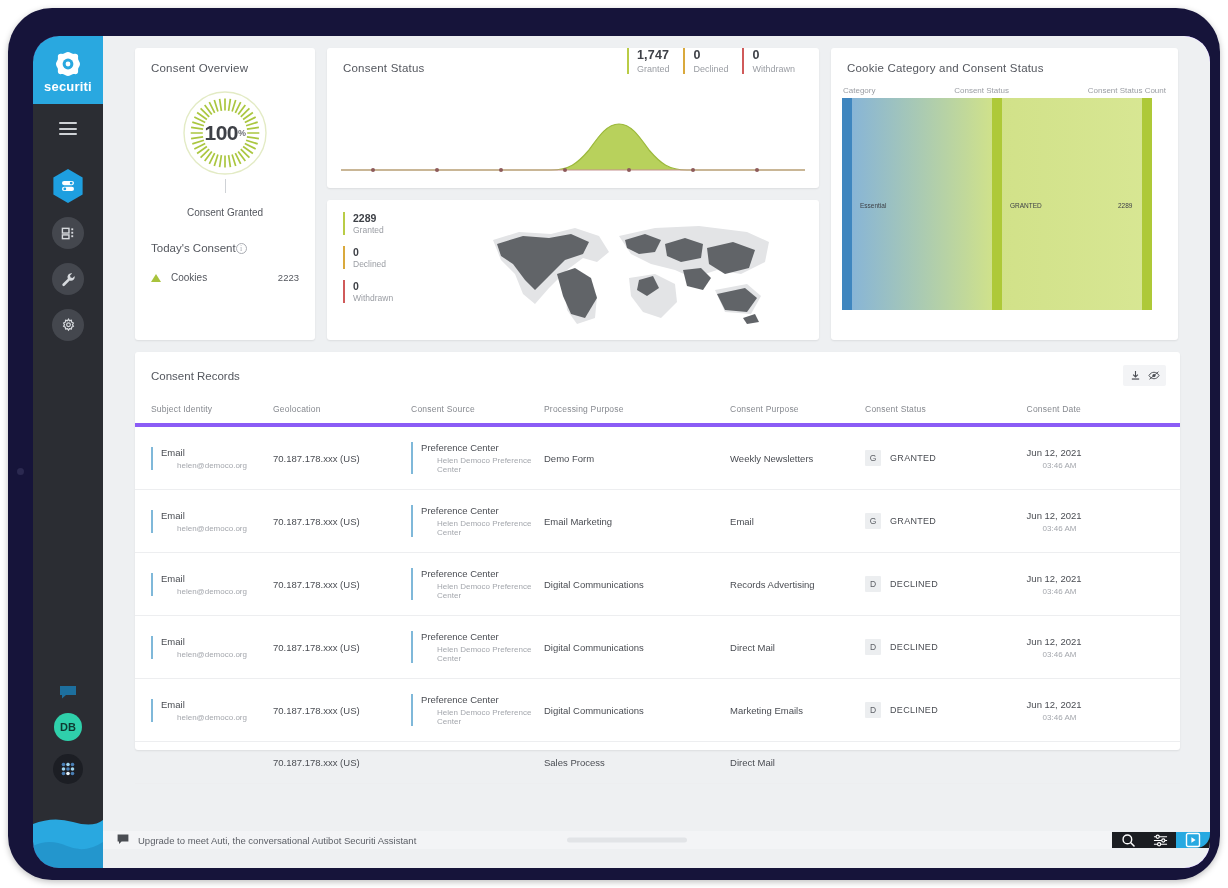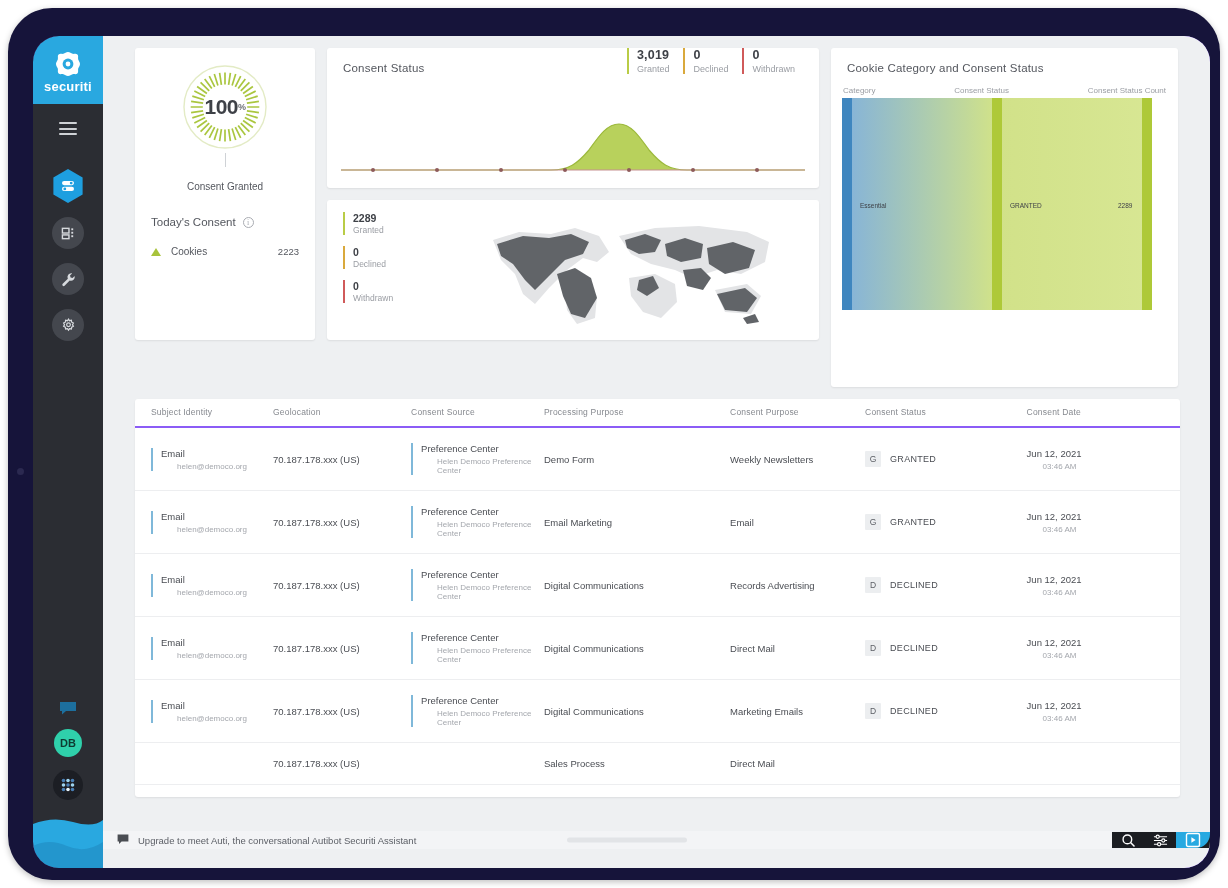--- a/index.html
+++ b/index.html
@@ -65,21 +65,21 @@
     background: transparent; width: 34px; height: 34px;
     position: relative;
   }
   .nav-icon.hex .hexbg {
     position:absolute; inset:0;
     background: #1e9fe0;
     clip-path: polygon(50% 0%, 93% 25%, 93% 75%, 50% 100%, 7% 75%, 7% 25%);
   }
   .nav-icon.hex svg { position: relative; z-index: 1; }
   .sidebar-bottom {
-    position: absolute; bottom: 68px; left: 0; width: 100%;
+    position: absolute; bottom: 84px; left: 0; width: 100%;
     display: flex; flex-direction: column; align-items: center; gap: 13px;
   }
   .chat-icon { width: 18px; height: 15px; }
   .avatar {
     width: 28px; height: 28px; border-radius: 50%;
     background: #2fd0ab; color: #0e3a31;
     font-size: 11px; font-weight: bold;
     display: flex; align-items: center; justify-content: center;
   }
   .apps-icon {
@@ -129,21 +129,21 @@
     position: absolute; inset: 0;
     display: flex; align-items: center; justify-content: center;
     font-size: 21px; color: #3e4147; letter-spacing: -.5px; font-weight: bold;
   }
   .gauge-label-val sup { font-size: 9px; vertical-align: super; color:#6d7076;}
   .gauge-caption { font-size: 10px; color: #54575e; margin-top: 14px; }
   .gauge-stem { width:1px; height:14px; background:#cfd2d6; margin-top:1px;}
   .todays-consent {
     margin-top: 24px; padding: 0 16px;
   }
-  .tc-head { font-size: 11.5px; color: #54575e; display: flex; align-items: center; gap: 7px;}
+  .tc-head { font-size: 11.5px; color: #54575e; display: flex; align-items: center; }
   .info-circle {
     width: 11px; height: 11px; border: 1px solid #a9acb2; border-radius: 50%;
     font-size: 8px; color: #a9acb2; display:flex; align-items:center; justify-content:center;
     font-family: "Liberation Serif", serif;
   }
   .tc-row {
     margin-top: 18px; display: flex; align-items: center;
     font-size: 10px; color: #54575e;
   }
   .tri {
@@ -166,33 +166,33 @@
   #consent-residency { height: 140px; position: relative; }
   .res-body { display: flex; }
   .res-kpis { padding: 12px 0 0 16px; }
   .res-kpi { border-left: 2px solid #b9cc46; padding-left: 8px; margin-bottom: 11px;}
   .res-kpi.declined { border-left-color: #d9a93c; }
   .res-kpi.withdrawn { border-left-color: #d05a5a; }
   .res-kpi .num { font-size: 10.5px; color: #3e4147; font-weight: bold;}
   .res-kpi .lbl { font-size: 8.5px; color: #9a9da3; margin-top: 1px;}
   .map { position: absolute; right: 40px; top: 18px; width: 300px; height: 112px;}
   
-  #sankey-card { width: 347px; height: 339px; position: relative; }
+  #sankey-card { width: 347px; height: 292px; position: relative; }
   .sankey-heads { display: flex; justify-content: space-between; padding: 12px 12px 0 12px; }
   .sankey-heads span { font-size: 8px; color: #9a9da3; }
   .sankey { position: absolute; left: 11px; top: 48px; width: 326px; height: 216px;}
   
   #records-card { margin-top: 12px; height: 398px; position: relative; }
   .records-head { display: flex; align-items: center; padding: 13px 14px 0 16px; }
   .records-actions { margin-left: auto; display: flex; gap: 5px; background: #f3f4f6; padding: 4px 6px; border-radius: 2px;}
   .records-actions .ic { width: 13px; height: 13px; display:flex; align-items:center; justify-content:center; cursor:pointer;}
   table { width: 100%; border-collapse: collapse; margin-top: 10px; table-layout: fixed;}
   thead th {
     text-align: left; font-size: 8.5px; color: #86898f; font-weight: normal;
-    padding: 8px 4px 9px 0; border-bottom: 2px solid #8b5cf6; letter-spacing: .2px;
+    padding: 8px 4px 9px 0; border-bottom: 4px solid #8b5cf6; letter-spacing: .2px;
   }
   thead th:first-child { padding-left: 16px; }
   tbody td {
     font-size: 9.5px; color: #4a4d53; padding: 15px 4px 15px 0;
     border-bottom: 1px solid #edeef0; vertical-align: middle;
   }
   tbody td:first-child { padding-left: 16px; }
   .cell-2line .sub { font-size: 8px; color: #a4a7ad; margin-top: 3px; padding-left: 16px; }
   .bar-cell { border-left: 2px solid #7fb8d9; padding-left: 8px; }
   .status-cell { display: flex; align-items: center; gap: 9px; }
@@ -311,20 +311,21 @@
       </div>
     </div>
 
     <div id="main">
 
 
       <div class="content">
         <div class="row-top">
 
           <div class="card" id="consent-overview">
+            <div class="card-title">Consent Overview</div>
             <div class="gauge-wrap">
               <div class="gauge">
                 <svg width="90" height="90" viewBox="0 0 90 90">
                   <circle cx="45" cy="45" r="41" fill="none" stroke="#e3ebc5" stroke-width="1.4"></circle>
                   <g stroke="#aac63f" stroke-width="1.7">
                     <line x1="45" y1="10.5" x2="45" y2="22.5"></line>
                       <line x1="50.4" y1="10.9" x2="48.6" y2="22.8"></line>
                     <line x1="55.7" y1="12.1" x2="52.1" y2="23.6"></line>
                       <line x1="60.7" y1="14.1" x2="55.3" y2="24.8"></line>
                     <line x1="65.3" y1="16.9" x2="58.2" y2="26.6"></line>
@@ -386,21 +387,21 @@
             </div>
           </div>
 
           <div id="mid-col">
 
             <div class="card" id="consent-status">
               <div class="status-head">
                 <div class="card-title">Consent Status</div>
                 <div class="kpis">
                   <div class="kpi">
-                    <div class="num">3,019</div>
+                    <div class="num">1,747</div>
                     <div class="lbl">Granted</div>
                   </div>
                   <div class="kpi declined">
                     <div class="num">0</div>
                     <div class="lbl">Declined</div>
                   </div>
                   <div class="kpi withdrawn">
                     <div class="num">0</div>
                     <div class="lbl">Withdrawn</div>
                   </div>
@@ -492,20 +493,38 @@
                 <rect x="300" y="2" width="10" height="212" fill="#aec938"></rect>
                 <text x="18" y="112" font-family="Liberation Sans, sans-serif" font-size="6.5" fill="#3e4147">Essential</text>
                 <text x="168" y="112" font-family="Liberation Sans, sans-serif" font-size="6.5" fill="#3e4147">GRANTED</text>
                 <text x="276" y="112" font-family="Liberation Sans, sans-serif" font-size="6.5" fill="#3e4147">2289</text>
               </svg>
             </div>
           </div>
         </div>
 
         <div class="card" id="records-card">
+          <div class="records-head">
+            <div style="font-size:11.5px;color:#54575e">Consent Records</div>
+            <div class="records-actions">
+              <span class="ic">
+                <svg width="11" height="11" viewBox="0 0 12 12">
+                  <path d="M6 1v6M3.4 5l2.6 2.6L8.6 5" stroke="#4a4d53" stroke-width="1.2" fill="none"></path>
+                  <rect x="2" y="9.2" width="8" height="1.3" fill="#4a4d53"></rect>
+                </svg>
+              </span>
+              <span class="ic">
+                <svg width="12" height="11" viewBox="0 0 13 11">
+                  <path d="M1 5.5C2.6 3 4.4 2 6.5 2S10.4 3 12 5.5C10.4 8 8.6 9 6.5 9S2.6 8 1 5.5z" fill="none" stroke="#4a4d53" stroke-width="1"></path>
+                  <circle cx="6.5" cy="5.5" r="1.7" fill="#4a4d53"></circle>
+                  <line x1="1.6" y1="9.6" x2="11.4" y2="1.4" stroke="#4a4d53" stroke-width="1"></line>
+                </svg>
+              </span>
+            </div>
+          </div>
 
           <table>
             <colgroup>
               <col style="width:135px">
                 <col style="width:135px">
                 <col style="width:130px">
               <col style="width:182px">
                 <col style="width:132px">
                 <col style="width:158px">
                 <col style="width:150px">

